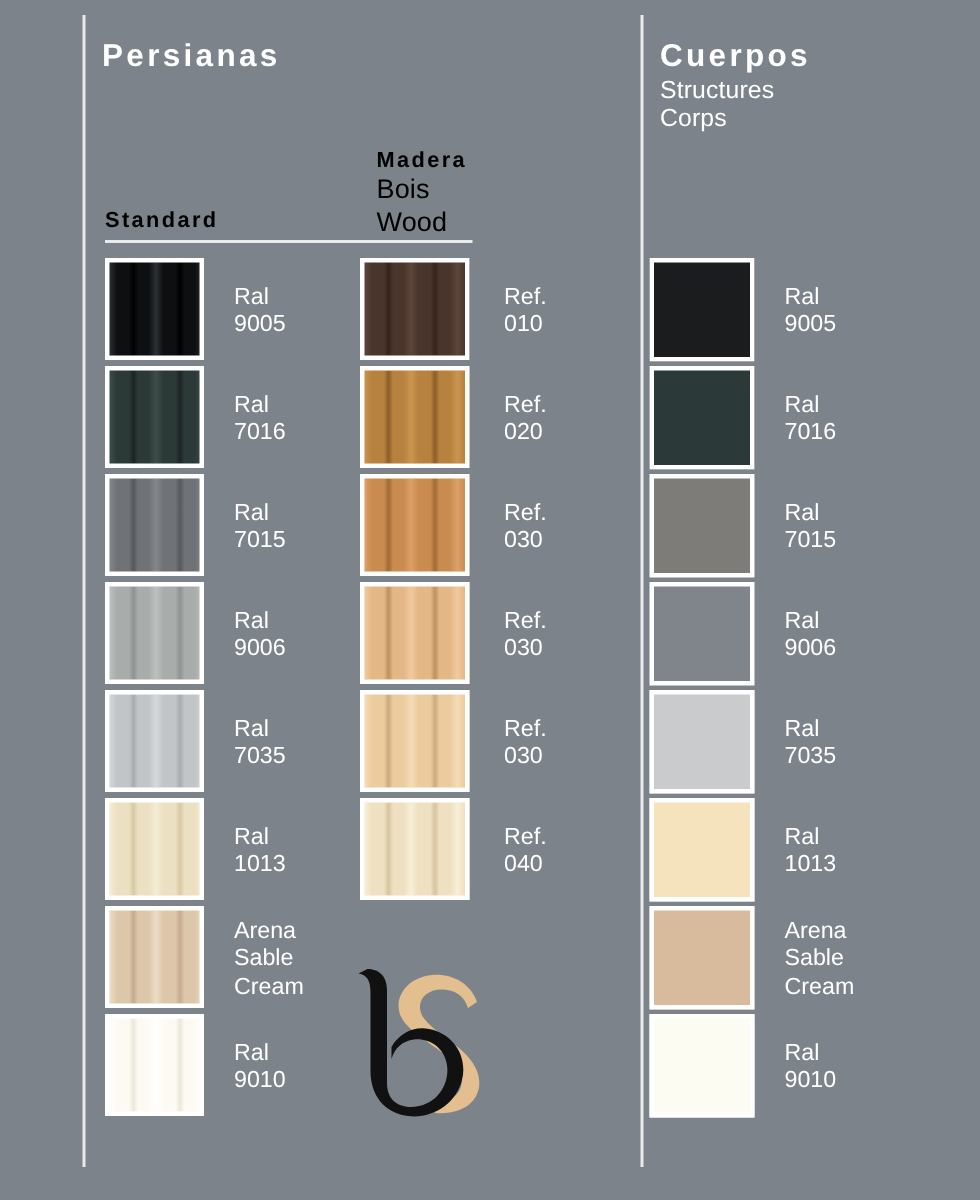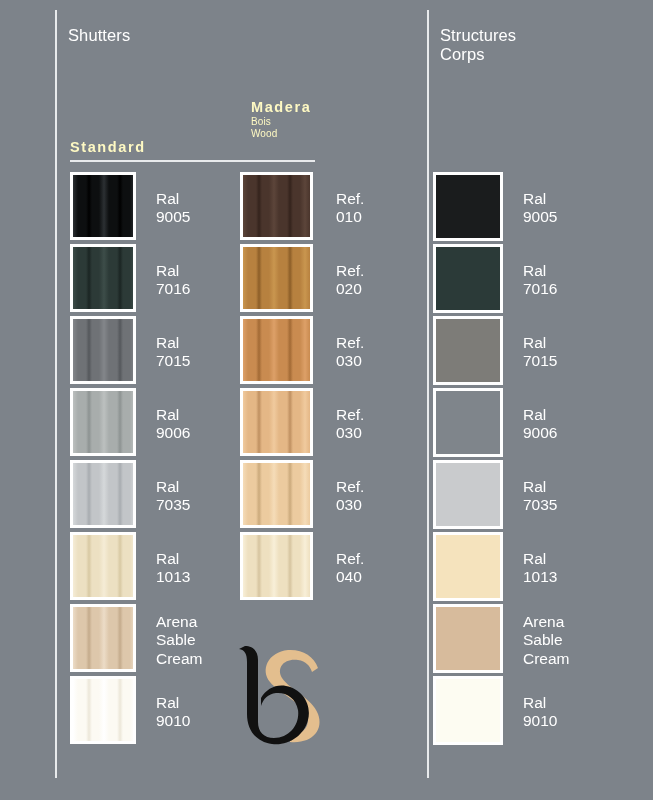--- a/index.html
+++ b/index.html
@@ -54,33 +54,33 @@
     letter-spacing: 0.1px;
     display: block;
   }
 
   #header-persianas { left: 68px; top: 26px; }
   #header-cuerpos   { left: 440px; top: 26px; }
 
   
   .group-caption {
     position: absolute;
-    color: #fef9c3;
+    color: #000000;
     white-space: nowrap;
     line-height: 1.2;
   }
   .group-caption .g-title {
     display: block;
     font-size: 14.5px;
     font-weight: bold;
     letter-spacing: 1.6px;
   }
   .group-caption .g-sub {
     display: block;
-    font-size: 10px;
+    font-size: 18px;
     letter-spacing: 0.1px;
   }
   #caption-standard { left: 70px; top: 139px; }
   #caption-madera   { left: 251px; top: 99px; }
 
   .caption-rule {
     position: absolute;
     left: 70px;
     top: 160px;
     width: 245px;
@@ -142,24 +142,25 @@
 </style>
 </head>
 <body style="background: rgb(125, 131, 138);">
 
 <div class="page">
 
   <div class="divider left" style="background: rgb(232, 234, 236);"></div>
   <div class="divider right" style="background: rgb(232, 234, 236);"></div>
 
   <div class="col-header" id="header-persianas">
-    <span class="sub">Shutters</span>
+    <span class="title">Persianas</span>
   </div>
 
   <div class="col-header" id="header-cuerpos">
+    <span class="title">Cuerpos</span>
     <span class="sub">Structures</span>
     <span class="sub">Corps</span>
   </div>
 
   <div class="group-caption" id="caption-standard">
     <span class="g-title">Standard</span>
   </div>
 
   <div class="group-caption" id="caption-madera">
     <span class="g-title">Madera</span>

